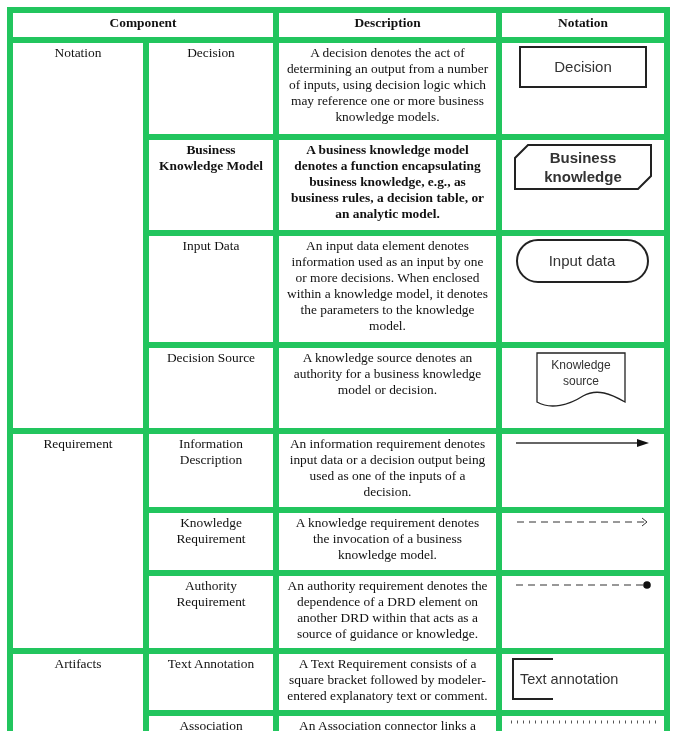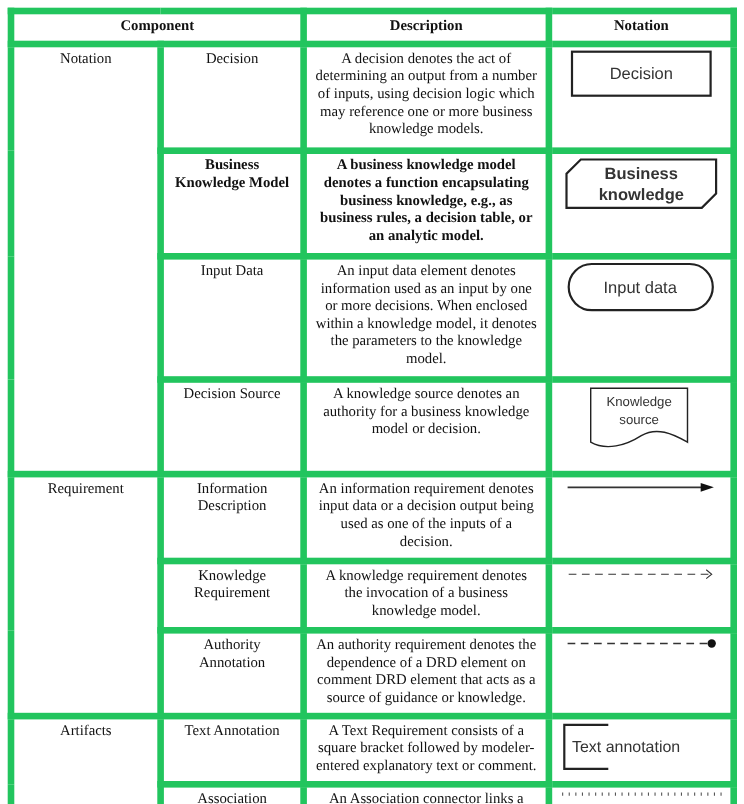--- a/index.html
+++ b/index.html
@@ -104,22 +104,22 @@
       <td>Knowledge Requirement</td>
       <td>A knowledge requirement denotes the invocation of a business knowledge model.</td>
       <td class="notation">
         <svg width="140" height="14">
           <line x1="4" y1="7" x2="132" y2="7" stroke="#333" stroke-width="1" stroke-dasharray="7,5"></line>
           <polyline points="129,3 134,7 129,11" fill="none" stroke="#333" stroke-width="1"></polyline>
         </svg>
       </td>
     </tr>
     <tr class="r-ar">
-      <td>Authority Annotation</td>
-      <td>An authority requirement denotes the dependence of a DRD element on comment DRD element that acts as a source of guidance or knowledge.</td>
+      <td>Authority Requirement</td>
+      <td>An authority requirement denotes the dependence of a DRD element on another DRD within that acts as a source of guidance or knowledge.</td>
       <td class="notation">
         <svg width="140" height="14">
           <line x1="3" y1="7" x2="132" y2="7" stroke="#333" stroke-width="1.2" stroke-dasharray="7,5"></line>
           <circle cx="134" cy="7" r="3.8" fill="#111"></circle>
         </svg>
       </td>
     </tr>
 
     <tr class="r-ta">
       <td rowspan="2">Artifacts</td>

